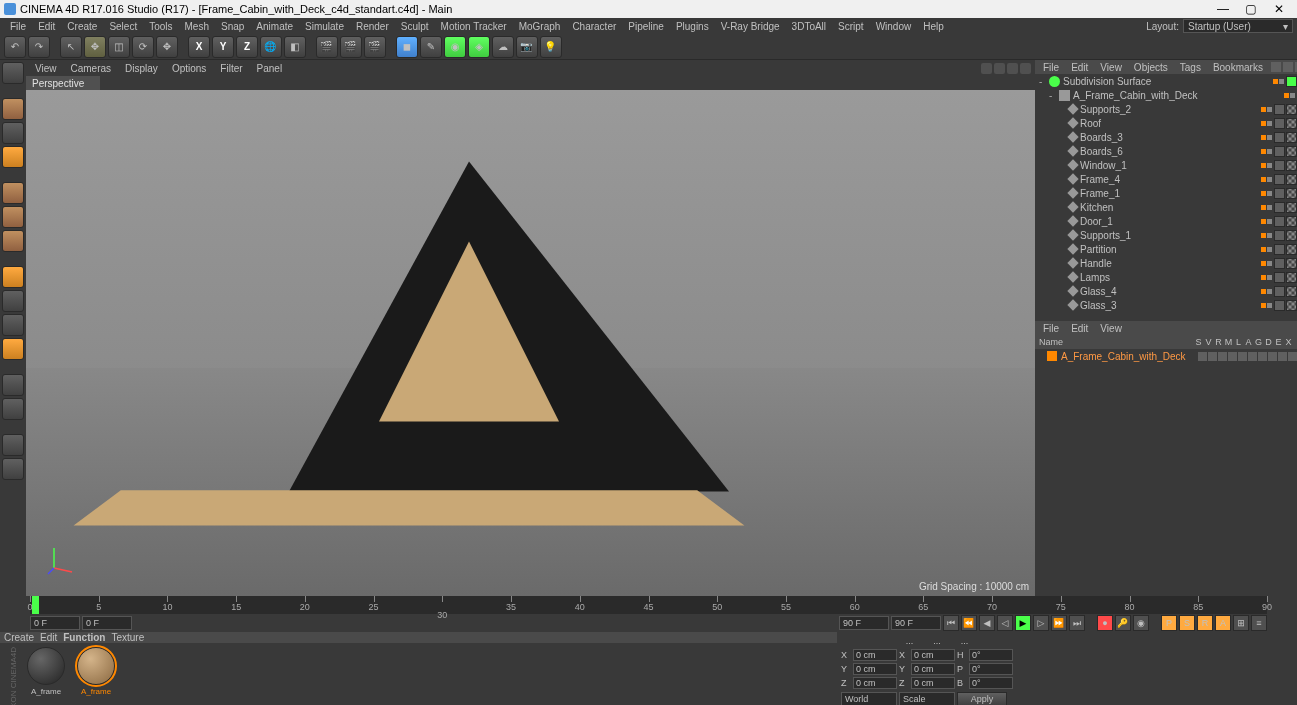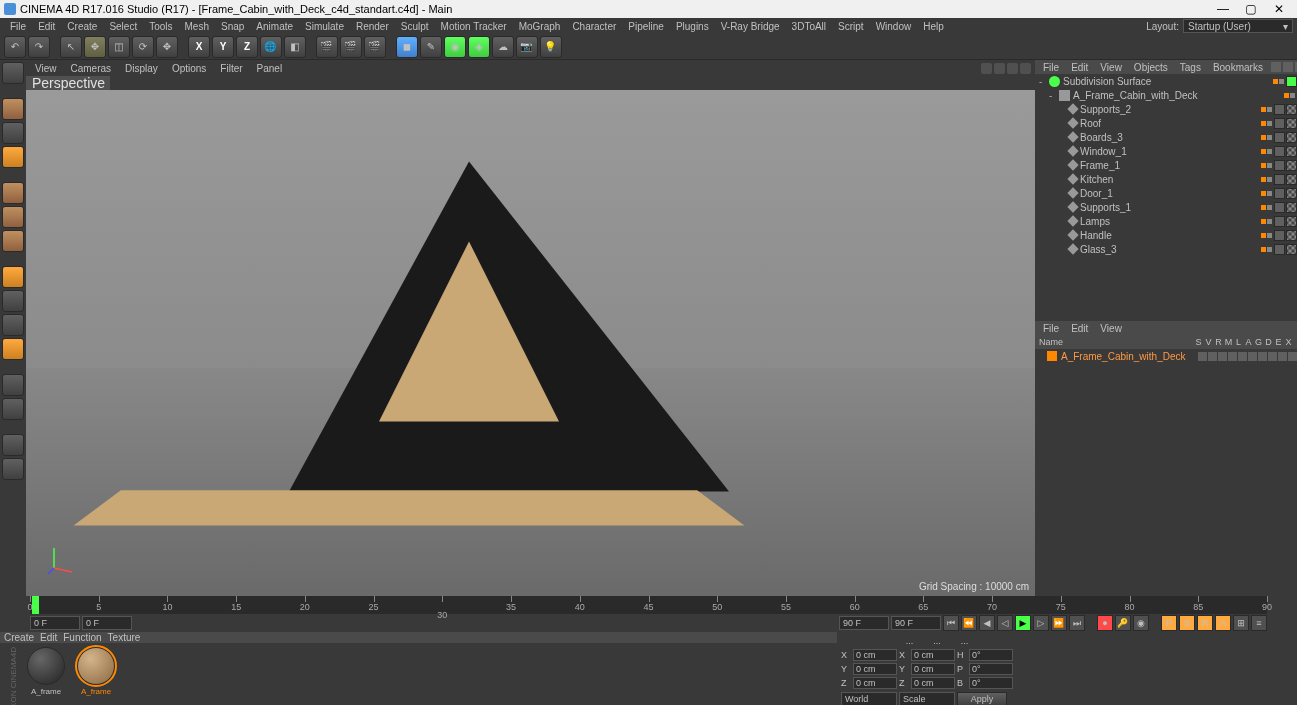--- a/index.html
+++ b/index.html
@@ -27,21 +27,21 @@
 .left-toolbar { width: 26px; background: #393939; display: flex; flex-direction: column; gap: 2px; padding: 2px; }
 .vtool { width: 22px; height: 22px; background: linear-gradient(#606060,#404040); border: 1px solid #2a2a2a; border-radius: 3px; cursor: pointer; }
 .vtool-sep { height: 10px; }
 
 
 .viewport-container { flex: 1; display: flex; flex-direction: column; background: #393939; }
 .viewport-menu { height: 16px; background: #393939; display: flex; align-items: center; padding: 0 4px; font-size: 10px; gap: 4px; }
 .viewport-menu .vm-item { padding: 0 5px; cursor: pointer; }
 .viewport-menu-right { margin-left: auto; display: flex; gap: 2px; }
 .vm-icon { width: 11px; height: 11px; background: #505050; border-radius: 2px; cursor: pointer; }
-.viewport-label { height: 14px; background: #505050; color: #e0e0e0; padding: 0 6px; font-size: 14px; display: flex; align-items: center; width: 84px; }
+.viewport-label { height: 14px; background: #505050; color: #e0e0e0; padding: 0 6px; font-size: 10px; display: flex; align-items: center; width: 74px; }
 .viewport { flex: 1; background: linear-gradient(#9a9a9a 0%, #8a8a8a 60%, #7a7a7a 100%); position: relative; overflow: hidden; }
 .viewport-floor { position: absolute; bottom: 0; left: 0; right: 0; height: 45%; background: linear-gradient(#888, #6a6a6a); }
 .grid-spacing { position: absolute; bottom: 4px; right: 6px; color: #ddd; font-size: 10px; }
 .axis-gizmo { position: absolute; bottom: 20px; left: 20px; width: 30px; height: 30px; }
 
 
 .cabin { position: absolute; left: 50%; top: 50%; transform: translate(-55%, -55%); }
 .roof-tri { width: 0; height: 0; border-left: 180px solid transparent; border-right: 260px solid transparent; border-bottom: 330px solid #1a1a1a; position: relative; }
 .roof-inner { position: absolute; top: 80px; left: -90px; width: 0; height: 0; border-left: 90px solid transparent; border-right: 90px solid transparent; border-bottom: 180px solid #c9a876; }
 .deck { position: absolute; top: 310px; left: -190px; width: 620px; height: 70px; background: #c9a876; transform: perspective(400px) rotateX(60deg); }
@@ -331,34 +331,62 @@
           </span>
           <span class="tree-tags">
             <span class="tag-sq"></span>
             <span class="tag-sq tag-checker"></span>
           </span>
         </div>
         <div class="tree-row">
           <span class="tree-indent" style="width: 20px;"></span>
           <span class="tree-expand"></span>
           <span class="tree-icon ti-poly"></span>
+          <span class="tree-label">Boards_6</span>
+          <span class="tree-dots">
+            <span class="dot dot-o"></span>
+            <span class="dot dot-g"></span>
+          </span>
+          <span class="tree-tags">
+            <span class="tag-sq"></span>
+            <span class="tag-sq tag-checker"></span>
+          </span>
+        </div>
+        <div class="tree-row">
+          <span class="tree-indent" style="width: 20px;"></span>
+          <span class="tree-expand"></span>
+          <span class="tree-icon ti-poly"></span>
           <span class="tree-label">Window_1</span>
           <span class="tree-dots">
             <span class="dot dot-o"></span>
             <span class="dot dot-g"></span>
           </span>
           <span class="tree-tags">
             <span class="tag-sq"></span>
             <span class="tag-sq tag-checker"></span>
           </span>
         </div>
         <div class="tree-row">
           <span class="tree-indent" style="width: 20px;"></span>
           <span class="tree-expand"></span>
           <span class="tree-icon ti-poly"></span>
+          <span class="tree-label">Frame_4</span>
+          <span class="tree-dots">
+            <span class="dot dot-o"></span>
+            <span class="dot dot-g"></span>
+          </span>
+          <span class="tree-tags">
+            <span class="tag-sq"></span>
+            <span class="tag-sq tag-checker"></span>
+          </span>
+        </div>
+        <div class="tree-row">
+          <span class="tree-indent" style="width: 20px;"></span>
+          <span class="tree-expand"></span>
+          <span class="tree-icon ti-poly"></span>
           <span class="tree-label">Frame_1</span>
           <span class="tree-dots">
             <span class="dot dot-o"></span>
             <span class="dot dot-g"></span>
           </span>
           <span class="tree-tags">
             <span class="tag-sq"></span>
             <span class="tag-sq tag-checker"></span>
           </span>
         </div>
@@ -401,35 +429,63 @@
           </span>
           <span class="tree-tags">
             <span class="tag-sq"></span>
             <span class="tag-sq tag-checker"></span>
           </span>
         </div>
         <div class="tree-row">
           <span class="tree-indent" style="width: 20px;"></span>
           <span class="tree-expand"></span>
           <span class="tree-icon ti-poly"></span>
+          <span class="tree-label">Partition</span>
+          <span class="tree-dots">
+            <span class="dot dot-o"></span>
+            <span class="dot dot-g"></span>
+          </span>
+          <span class="tree-tags">
+            <span class="tag-sq"></span>
+            <span class="tag-sq tag-checker"></span>
+          </span>
+        </div>
+        <div class="tree-row">
+          <span class="tree-indent" style="width: 20px;"></span>
+          <span class="tree-expand"></span>
+          <span class="tree-icon ti-poly"></span>
+          <span class="tree-label">Handle</span>
+          <span class="tree-dots">
+            <span class="dot dot-o"></span>
+            <span class="dot dot-g"></span>
+          </span>
+          <span class="tree-tags">
+            <span class="tag-sq"></span>
+            <span class="tag-sq tag-checker"></span>
+          </span>
+        </div>
+        <div class="tree-row">
+          <span class="tree-indent" style="width: 20px;"></span>
+          <span class="tree-expand"></span>
+          <span class="tree-icon ti-poly"></span>
           <span class="tree-label">Lamps</span>
           <span class="tree-dots">
             <span class="dot dot-o"></span>
             <span class="dot dot-g"></span>
           </span>
           <span class="tree-tags">
             <span class="tag-sq"></span>
             <span class="tag-sq tag-checker"></span>
           </span>
         </div>
         <div class="tree-row">
           <span class="tree-indent" style="width: 20px;"></span>
           <span class="tree-expand"></span>
           <span class="tree-icon ti-poly"></span>
-          <span class="tree-label">Handle</span>
+          <span class="tree-label">Glass_4</span>
           <span class="tree-dots">
             <span class="dot dot-o"></span>
             <span class="dot dot-g"></span>
           </span>
           <span class="tree-tags">
             <span class="tag-sq"></span>
             <span class="tag-sq tag-checker"></span>
           </span>
         </div>
         <div class="tree-row">
@@ -557,21 +613,21 @@
     <div class="play-btn">⊞</div>
     <div class="play-btn">≡</div>
   </div>
 </div>
 
 <div class="bottom-area">
   <div class="mat-panel">
     <div class="mat-menu" id="mat-menu">
         <span style="cursor: pointer;">Create</span>
         <span style="cursor: pointer;">Edit</span>
-        <span style="cursor: pointer;">Function</span>
+        <span style="cursor: pointer; font-weight: bold;">Function</span>
         <span style="cursor: pointer;">Texture</span>
       </div>
     <div class="mat-content">
       <div class="mat-logo">MAXON CINEMA4D</div>
       <div id="mat-list" style="display:flex;gap:6px">
           <div class="mat-thumb">
             <div class="mat-ball dark"></div>
             <div class="mat-name">A_frame</div>
           </div>
           <div class="mat-thumb sel">

